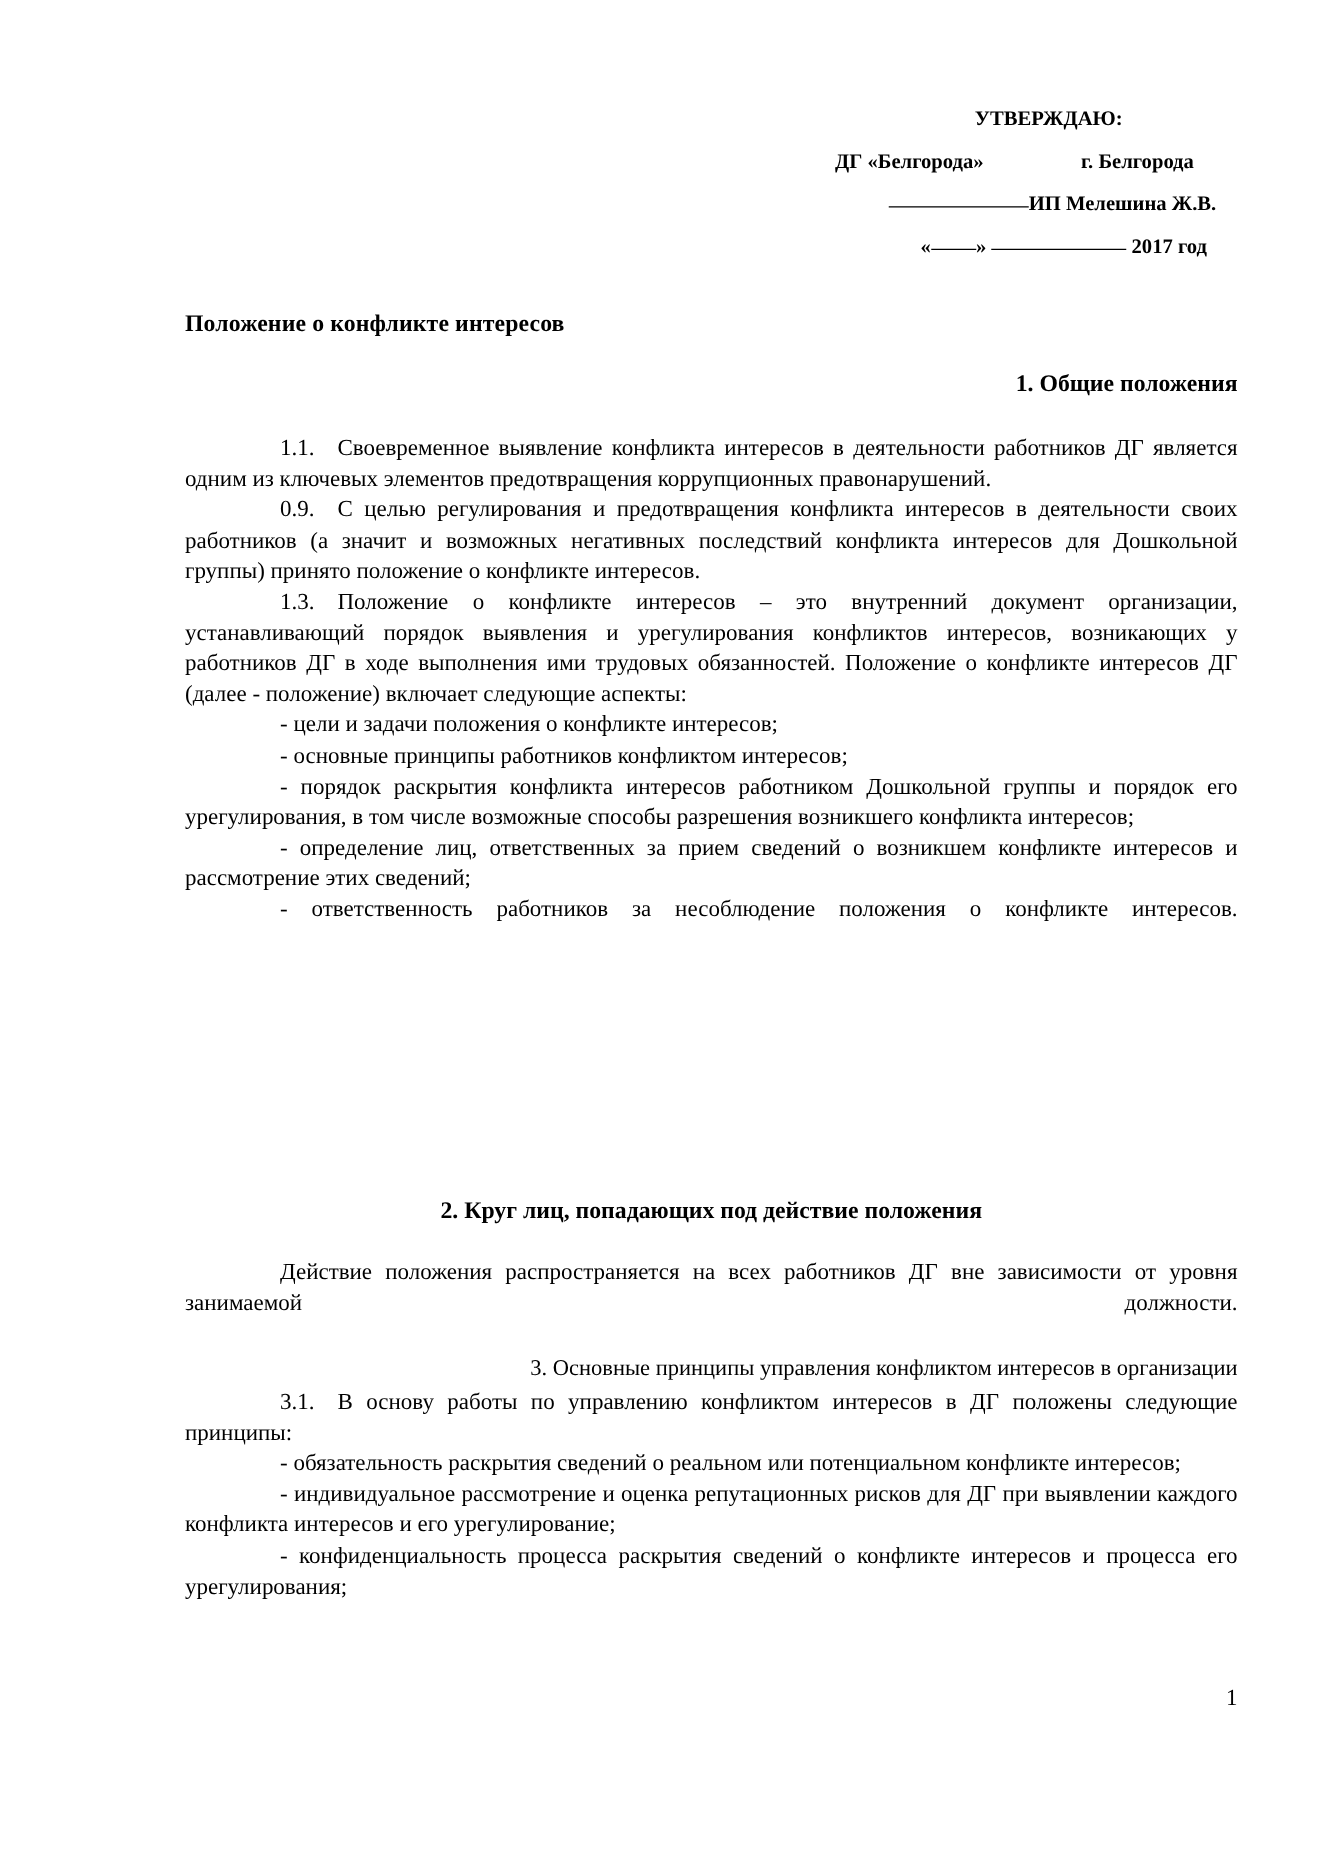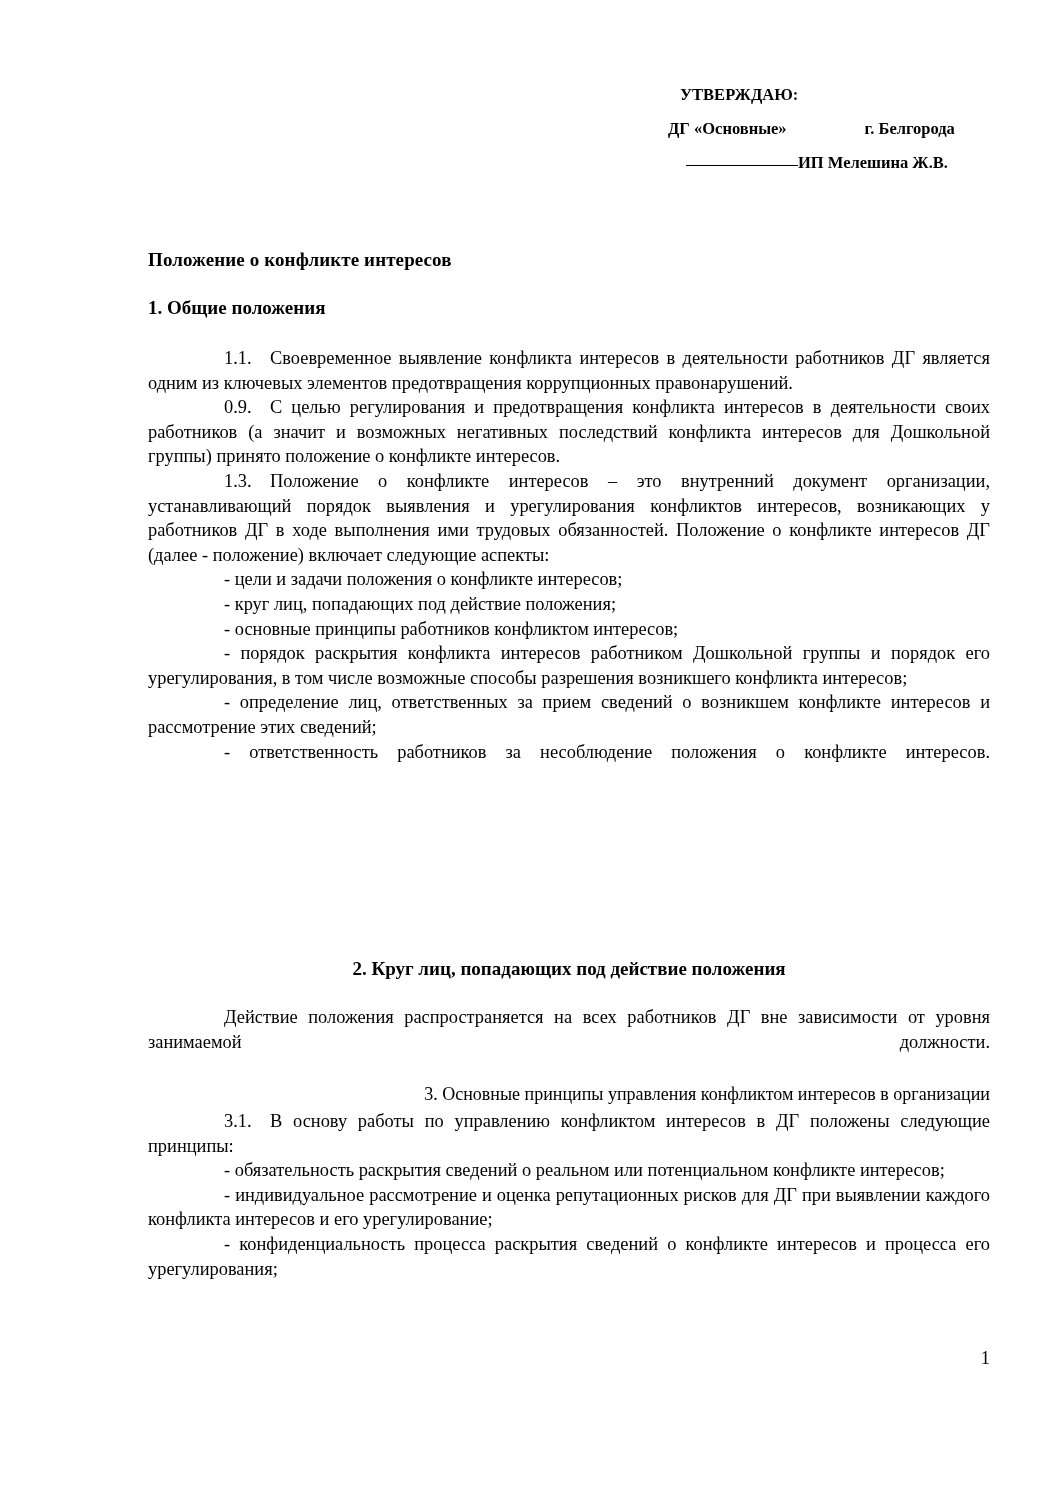--- a/index.html
+++ b/index.html
@@ -24,20 +24,21 @@
     left: 668px;
     top: 78px;
     width: 330px;
     font-size: 16.5px;
     font-weight: bold;
     line-height: 34px;
     white-space: nowrap;
   }
   .approval-line {
     display: block;
+    text-align: center;
   }
   .approval-line.indent-1 { padding-left: 12px; }
   .approval-line.row {
     display: flex;
     white-space: nowrap;
   }
   .approval-line .left-cell { }
   .approval-line .gap-cell {
     display: inline-block;
     width: 78px;
@@ -61,21 +62,21 @@
     width: 842px;
     font-size: 19px;
     font-weight: bold;
     letter-spacing: 0.1px;
   }
   .section-h1 {
     position: absolute;
     left: 148px;
     top: 297px;
     width: 842px;
-    text-align: left;
+    text-align: right;
     font-size: 19px;
     font-weight: bold;
   }
   .section-h2 {
     position: absolute;
     left: 148px;
     top: 958px;
     width: 842px;
     text-align: center;
     font-size: 19px;
@@ -128,41 +129,45 @@
 </style>
 </head>
 <body>
 
 <div class="page">
 
   <div class="approval-block">
     <span class="approval-line indent-1">УТВЕРЖДАЮ:</span>
 
     <span class="approval-line row">
-      <span class="left-cell">ДГ «Основные»</span>
+      <span class="left-cell">ДГ «Белгорода»</span>
       <span class="gap-cell"></span>
       <span>г. Белгорода</span>
     </span>
 
     <span class="approval-line sig">
       <span class="rule w-long"></span><span>ИП Мелешина Ж.В.</span>
     </span>
 
+    <span class="approval-line date">
+      <span>«</span><span class="rule w-short"></span><span>»</span>
+      <span class="rule w-mid"></span>
+      <span>2017 год</span>
+    </span>
   </div>
 
   <div class="doc-title">Положение о конфликте интересов</div>
 
   <div class="section-h1">1. Общие положения</div>
 
   <div class="body-block block-1">
     <p>1.1. Своевременное выявление конфликта интересов в деятельности работников ДГ   является одним из ключевых элементов предотвращения коррупционных правонарушений.</p>
     <p>0.9. С целью регулирования и предотвращения конфликта интересов в деятельности своих работников (а значит и возможных негативных последствий конфликта интересов для Дошкольной группы) принято положение о конфликте интересов.</p>
     <p>1.3. Положение о конфликте интересов – это внутренний документ организации, устанавливающий порядок выявления и урегулирования конфликтов интересов, возникающих у работников ДГ   в ходе выполнения ими трудовых обязанностей. Положение о конфликте интересов ДГ  (далее - положение) включает следующие аспекты:</p>
     <p class="dash">- цели и задачи положения о конфликте интересов;</p>
-    <p class="dash">- круг лиц, попадающих под действие положения;</p>
     <p class="dash">- основные принципы работников конфликтом интересов;</p>
     <p class="dash">- порядок раскрытия конфликта интересов работником Дошкольной группы и порядок его урегулирования, в том числе возможные способы разрешения возникшего конфликта интересов;</p>
     <p class="dash">- определение лиц, ответственных за прием сведений о возникшем конфликте интересов и рассмотрение этих сведений;</p>
     <p class="dash">- ответственность работников за несоблюдение положения о конфликте интересов.</p>
   </div>
 
   <div class="section-h2">2. Круг лиц, попадающих под действие положения</div>
 
   <div class="body-block block-2">
     <p>Действие положения распространяется на всех работников ДГ   вне зависимости от уровня занимаемой должности.</p>

